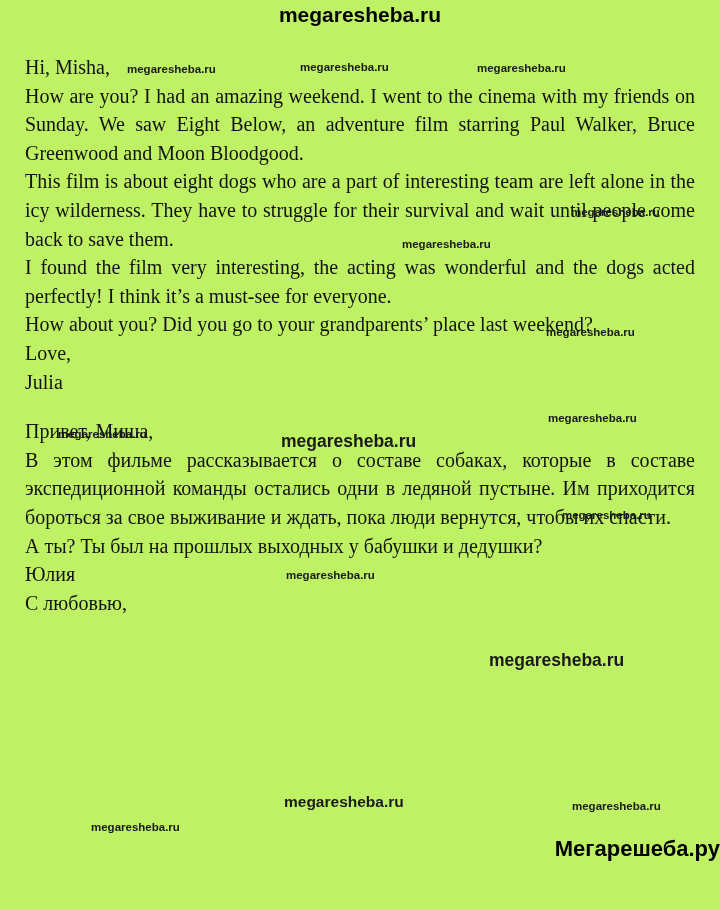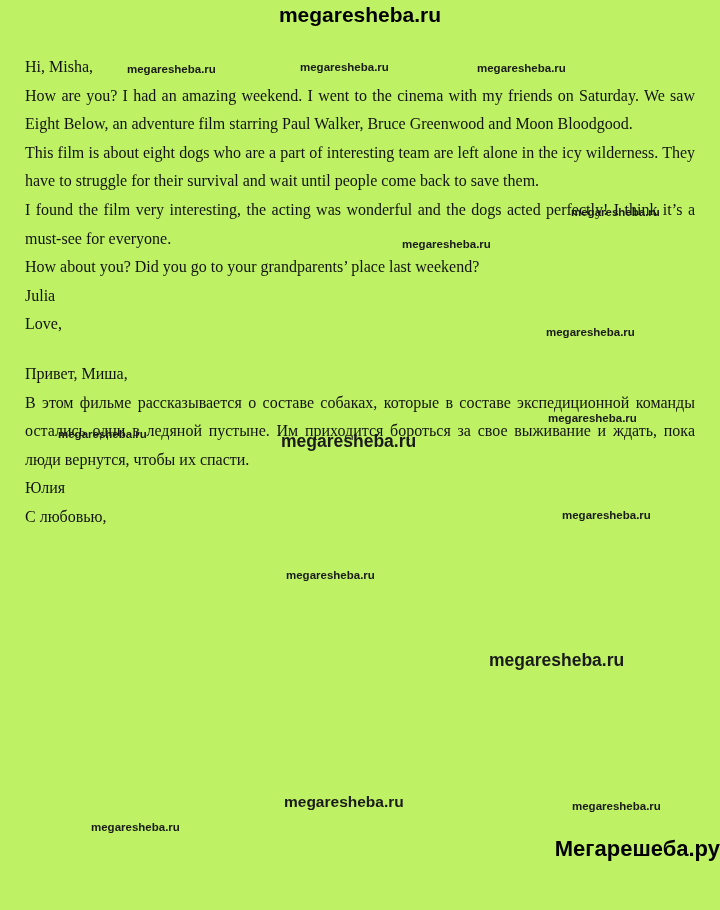--- a/index.html
+++ b/index.html
@@ -15,21 +15,21 @@
   .top-title {
     padding-top: 3px;
     text-align: center;
     font-family: "Liberation Sans", sans-serif;
     font-weight: bold;
     font-size: 21px;
     color: #000000;
   }
   .letter {
     margin: 0 25px;
-    font-size: 16px;
+    font-size: 20px;
     line-height: 28.6px;
     text-align: justify;
   }
   .letter p { margin: 0; }
   .letter-en { margin-top: 26px; }
   .letter-ru { margin-top: 21px; }
   .bottom-title {
     position: absolute;
     left: 0;
     right: 0;
@@ -53,31 +53,32 @@
 </style>
 </head>
 <body>
 
 <div class="page">
 
   <div class="top-title">megaresheba.ru</div>
 
   <div class="letter letter-en">
     <p>Hi, Misha,</p>
-    <p>How are you? I had an amazing weekend. I went to the cinema with my friends on Saturday. We saw Eight Below, an adventure film starring Paul Walker, Bruce Greenwood and Moon Bloodgood.</p>
+    <p>How are you? I had an amazing weekend. I went to the cinema with my friends on Sunday. We saw Eight Below, an adventure film starring Paul Walker, Bruce Greenwood and Moon Bloodgood.</p>
     <p>This film is about eight dogs who are a part of interesting team are left alone in the icy wilderness. They have to struggle for their survival and wait until people come back to save them.</p>
     <p>I found the film very interesting, the acting was wonderful and the dogs acted perfectly! I think it’s a must-see for everyone.</p>
     <p>How about you? Did you go to your grandparents’ place last weekend?</p>
+    <p>Love,</p>
     <p>Julia</p>
-    <p>Love,</p>
   </div>
 
   <div class="letter letter-ru">
     <p>Привет, Миша,</p>
     <p>В этом фильме рассказывается о составе собаках, которые в составе экспедиционной команды остались одни в ледяной пустыне. Им приходится бороться за свое выживание и ждать, пока люди вернутся, чтобы их спасти.</p>
+    <p>А ты? Ты был на прошлых выходных у бабушки и дедушки?</p>
     <p>Юлия</p>
     <p>С любовью,</p>
   </div>
 
   <div class="bottom-title">Мегарешеба.ру</div>
 
   <span class="wm s" style="left:127px; top:63px;">megaresheba.ru</span>
   <span class="wm s" style="left:300px; top:61px;">megaresheba.ru</span>
   <span class="wm s" style="left:477px; top:62px;">megaresheba.ru</span>
   <span class="wm s" style="left:571px; top:206px;">megaresheba.ru</span>

